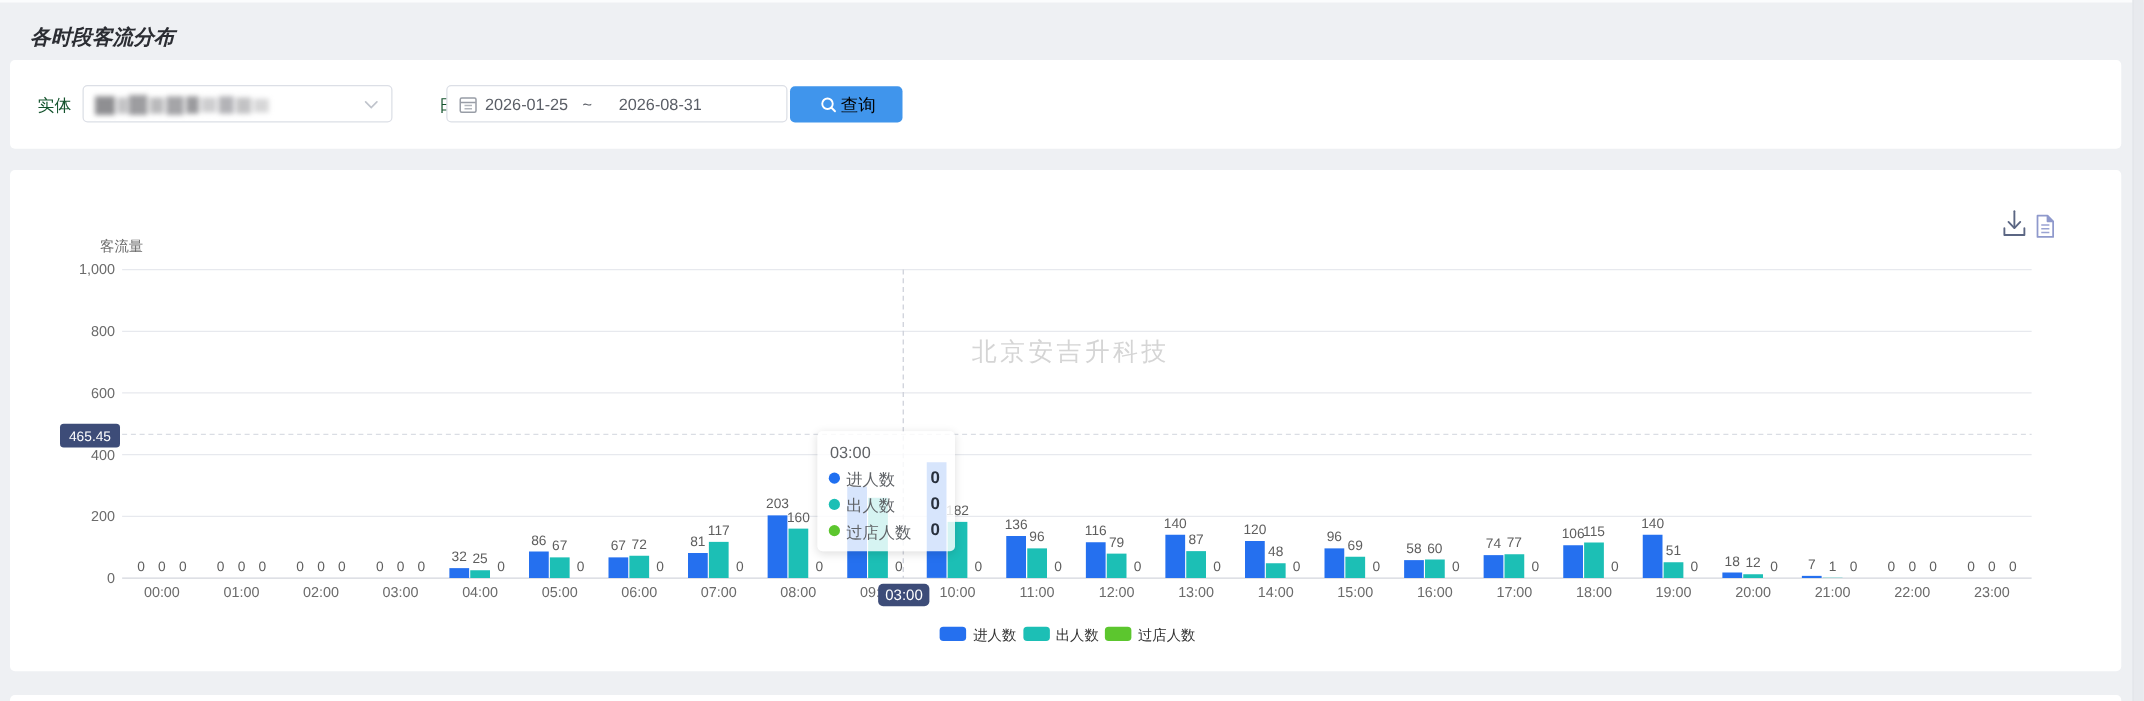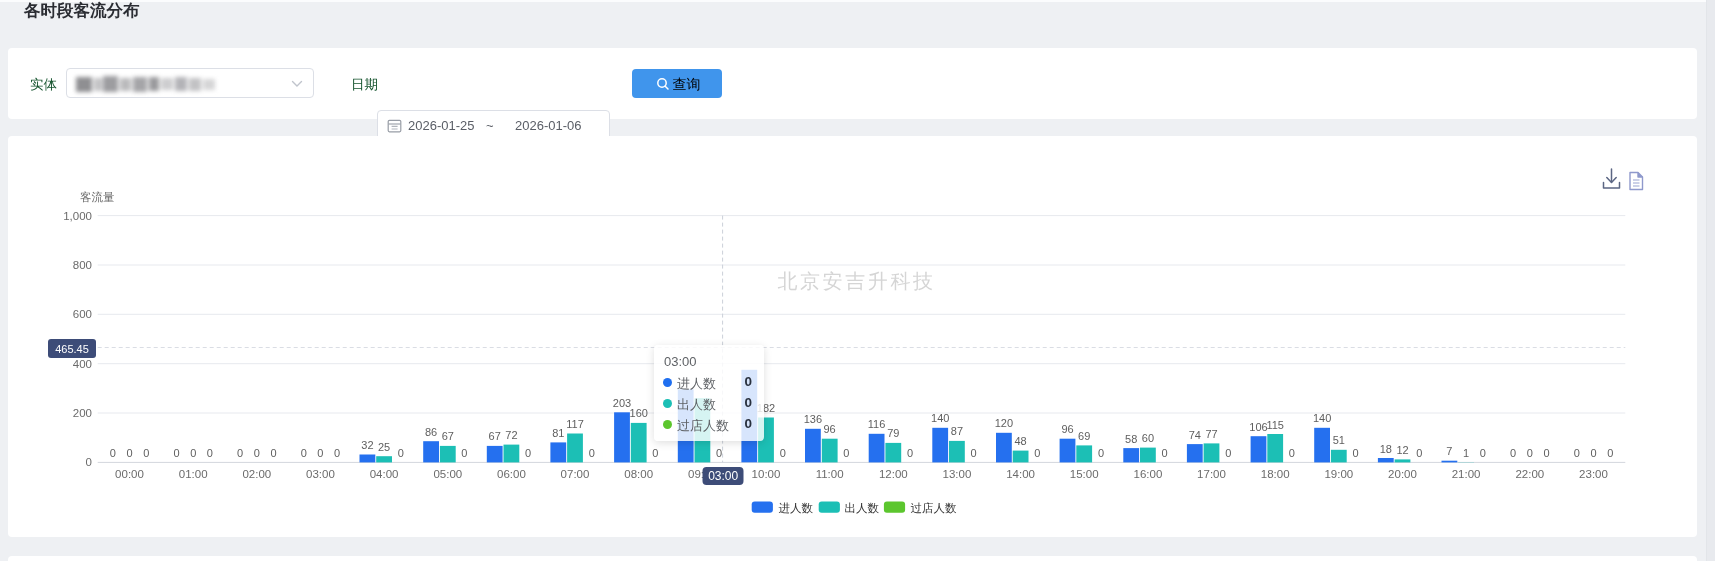--- a/index.html
+++ b/index.html
@@ -1,21 +1,21 @@
 <!DOCTYPE html>
 <html><head><meta charset="utf-8">
 <style>
 html,body{margin:0;padding:0;width:1715px;height:561px;background:#eef0f3;font-family:"Liberation Sans",sans-serif;overflow:hidden;}
 .card{position:absolute;left:8px;width:1689px;background:#fff;border-radius:4px;}
 .lab{position:absolute;font-size:13.5px;color:#14532d;}
 .box{position:absolute;top:68px;height:30px;background:#fff;border:1px solid #dcdfe6;border-radius:4px;box-sizing:border-box;}
 </style></head>
 <body>
 <div style="position:absolute;top:0;left:0;width:1715px;height:2px;background:#fbfcfd;"></div>
-<div style="position:absolute;top:0;left:24px;font-size:16.5px;font-weight:700;color:#2b2d33;">各时段客流分布</div>
+<div style="position:absolute;top:19px;left:24px;font-size:16.5px;font-weight:700;color:#2b2d33;font-style:italic;">各时段客流分布</div>
 <div style="position:absolute;top:0;right:0;width:8px;height:561px;background:#e8eaee;border-left:1px solid #e2e5e9;"></div>
 
 <div class="card" style="top:48px;height:71px;"></div>
 <div class="lab" style="left:30px;top:76px;">实体</div>
 <div class="box" style="left:66px;width:248px;">
   <div style="position:absolute;left:8px;top:5px;width:141px;height:20px;filter:blur(2.2px);">
       <div style="position:absolute;left:1px;top:3px;width:16px;height:15px;background:#6f6f73;opacity:0.78;"></div>
       <div style="position:absolute;left:19px;top:4px;width:8px;height:13px;background:#909094;opacity:0.55;"></div>
       <div style="position:absolute;left:28px;top:2px;width:15px;height:16px;background:#77777b;opacity:0.72;"></div>
       <div style="position:absolute;left:45px;top:4px;width:11px;height:13px;background:#8c8c90;opacity:0.6;"></div>
@@ -24,29 +24,29 @@
       <div style="position:absolute;left:86px;top:4px;width:12px;height:12px;background:#9b9b9f;opacity:0.5;"></div>
       <div style="position:absolute;left:100px;top:3px;width:12px;height:14px;background:#85858a;opacity:0.62;"></div>
       <div style="position:absolute;left:114px;top:4px;width:12px;height:13px;background:#8f8f93;opacity:0.55;"></div>
       <div style="position:absolute;left:128px;top:5px;width:12px;height:11px;background:#a3a3a7;opacity:0.45;"></div>
     </div>
   <svg width="12" height="8" style="position:absolute;right:10px;top:11px;" viewBox="0 0 12 8">
       <path d="M1.5 1.5 L6 6 L10.5 1.5" stroke="#c0c4cc" stroke-width="1.4" fill="none" stroke-linecap="round"></path>
     </svg>
 </div>
 <div class="lab" style="left:351px;top:76px;">日期</div>
-<div class="box" style="left:377px;width:233px;margin-top:42px;">
+<div class="box" style="left:357px;width:273px;">
   <svg width="15" height="15" style="position:absolute;left:9px;top:7px;" viewBox="0 0 15 15">
     <rect x="1.2" y="2.4" width="12.6" height="11.4" rx="1.2" fill="none" stroke="#989da6" stroke-width="1.2"></rect>
     <path d="M1.4 6 h12.2" stroke="#989da6" stroke-width="1.1"></path>
     <path d="M4.6 8.4 h6 M4.6 11 h6" stroke="#b2b6bd" stroke-width="1.1"></path>
   </svg>
   <div style="position:absolute;left:30px;top:7px;font-size:13px;color:#5a5e66;">2026-01-25</div>
   <div style="position:absolute;left:108px;top:7px;font-size:13px;color:#5a5e66;">~</div>
-  <div style="position:absolute;left:137px;top:7px;font-size:13px;color:#5a5e66;">2026-01-06</div>
+  <div style="position:absolute;left:137px;top:7px;font-size:13px;color:#5a5e66;">2026-08-31</div>
 </div>
 <div style="position:absolute;left:632px;top:69px;width:90px;height:28.5px;background:#4095EC;border-radius:4px;"></div>
 <svg width="14" height="14" style="position:absolute;left:656px;top:76.5px;" viewBox="0 0 14 14">
     <circle cx="6" cy="6" r="4.2" stroke="#fff" stroke-width="1.5" fill="none"></circle>
     <path d="M9.2 9.2 L12 12" stroke="#fff" stroke-width="1.5" stroke-linecap="round"></path>
   </svg>
 <div style="position:absolute;left:672.5px;top:75.5px;font-size:14px;color:#000000;">查询</div>
 
 <div class="card" style="top:136px;height:401px;overflow:hidden;">
 <svg width="1689" height="392" viewBox="0 0 1689 392" style="position:absolute;left:0;top:0;">

